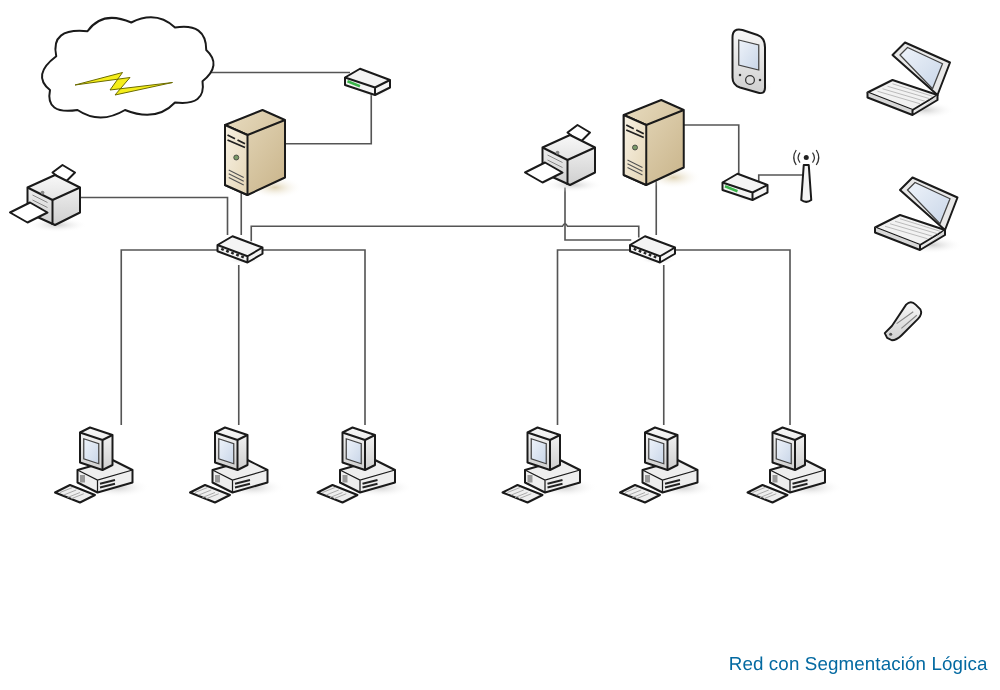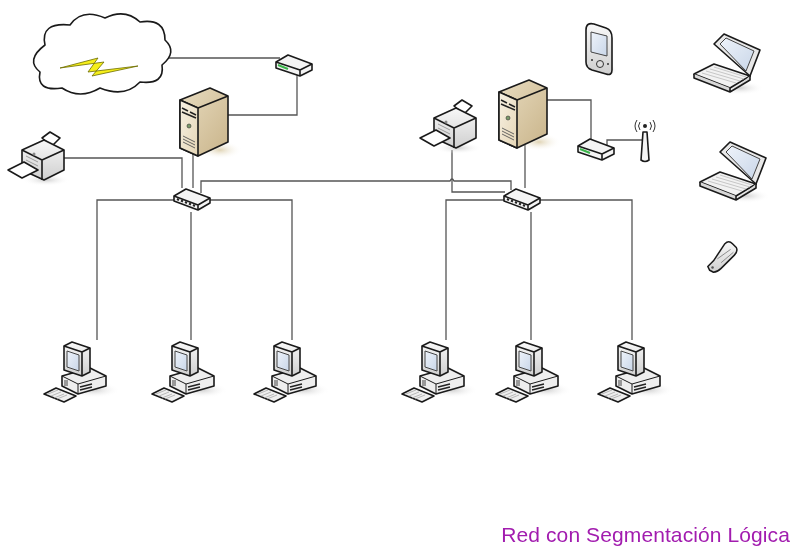--- a/index.html
+++ b/index.html
@@ -1,21 +1,21 @@
 <!DOCTYPE html>
 <html><head>
 <meta charset="utf-8">
 <style>
   html, body { margin: 0; padding: 0; background: #ffffff; }
   body { width: 800px; height: 552px; position: relative; overflow: hidden; font-family: "Liberation Sans", sans-serif; }
   #canvas { position: absolute; left: 0; top: 0; width: 800px; height: 552px; }
   .wire { stroke: #555555; stroke-width: 1.3; fill: none; }
   .outline { stroke: #1a1a1a; stroke-width: 1.6; stroke-linejoin: round; }
   .thin { stroke: #1a1a1a; stroke-width: 1; }
-  .caption { position: absolute; right: 10px; top: 523px; font-size: 21px; color: #a21caf; letter-spacing: 0.1px; }
+  .caption { position: absolute; right: 10px; top: 523px; font-size: 15px; color: #0369a1; letter-spacing: 0.1px; }
 </style>
 </head>
 <body>
 
 <svg id="canvas" viewBox="0 0 800 552">
   <defs>
     <linearGradient id="srvFront" x1="0" y1="0" x2="1" y2="1">
       <stop offset="0" stop-color="#f7f1e3"></stop>
         <stop offset="1" stop-color="#e5d6b6"></stop>
     </linearGradient>

